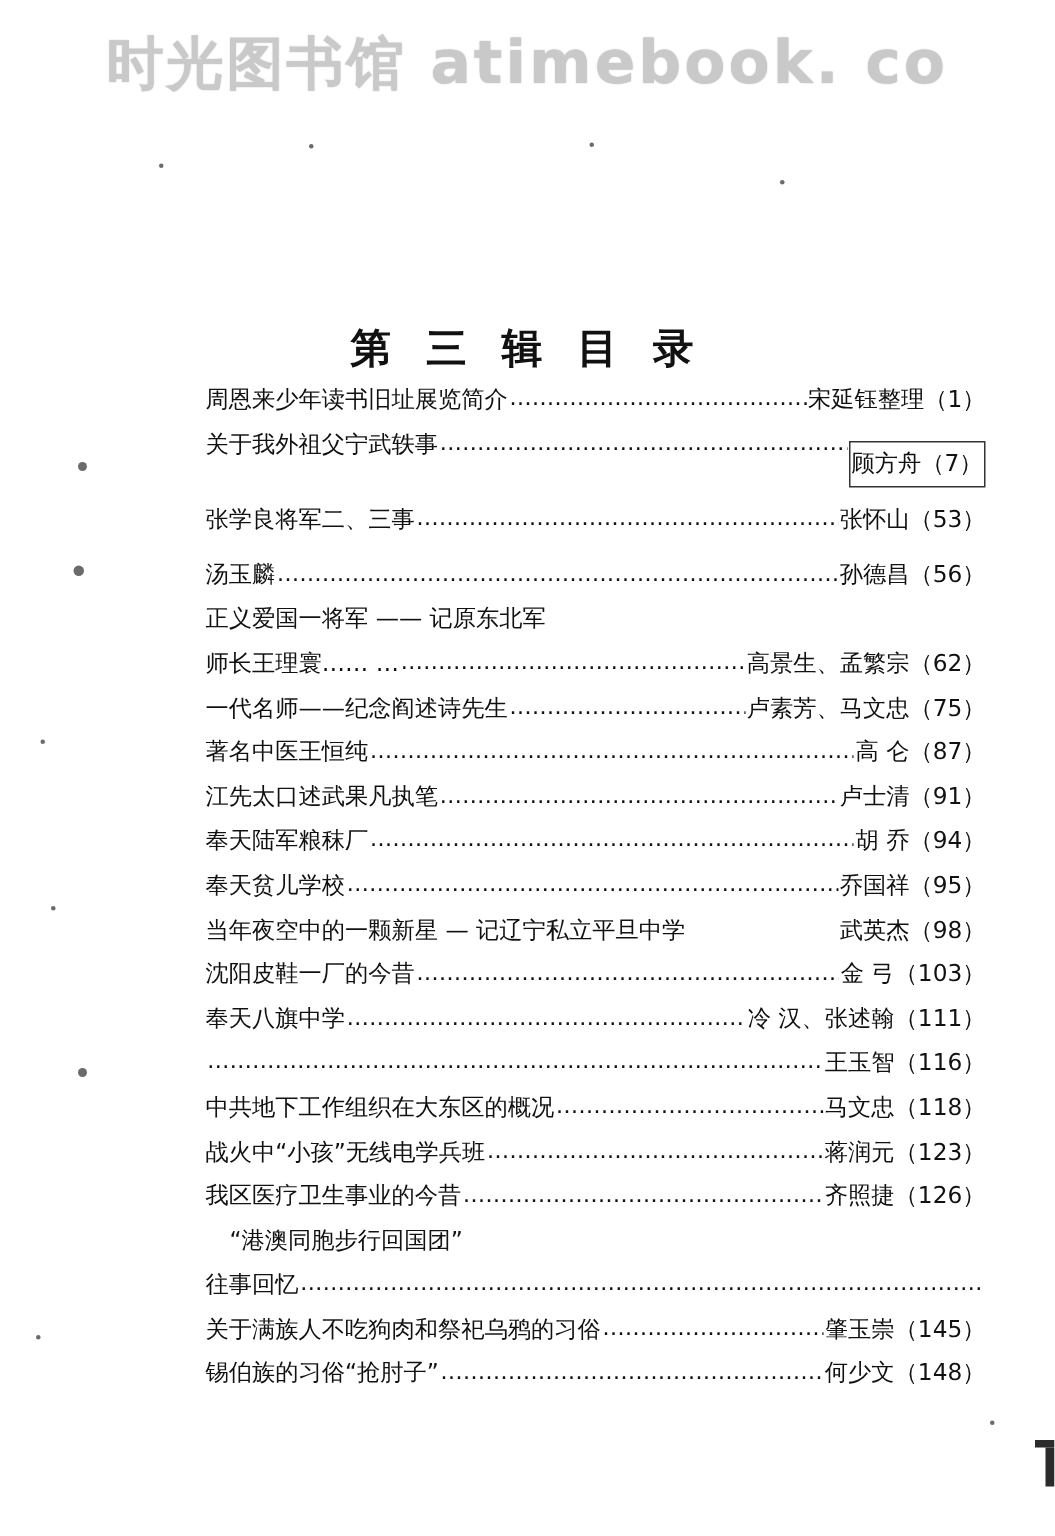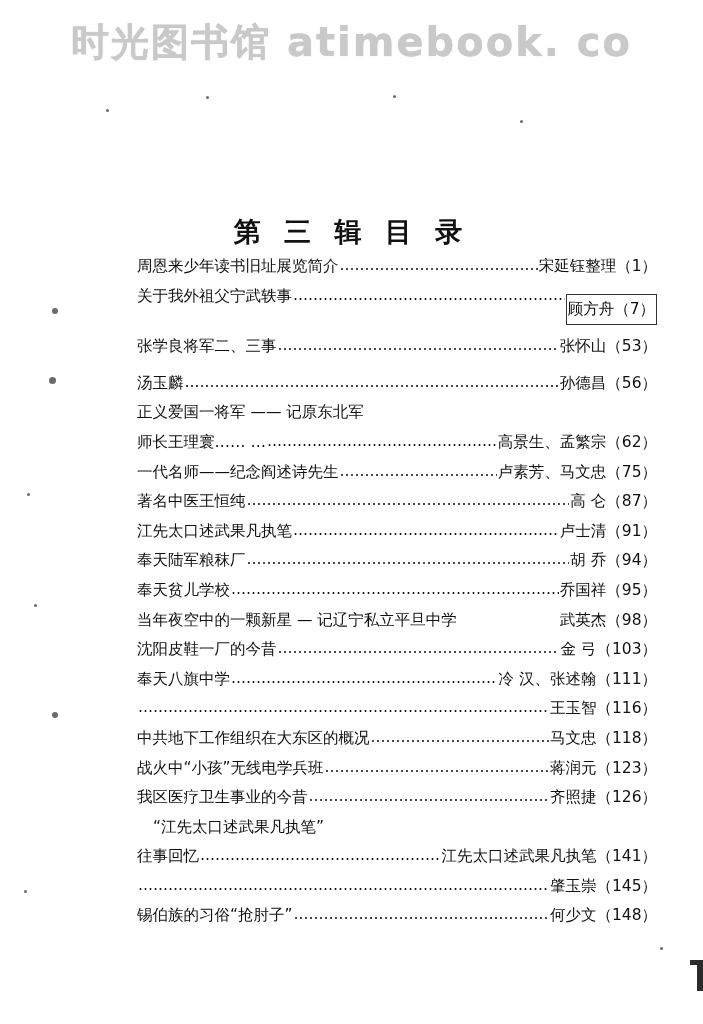--- a/index.html
+++ b/index.html
@@ -224,28 +224,28 @@
       <span class="title">战火中“小孩”无线电学兵班</span>
       <span class="leader">…………………………………………………………………………………………</span>
       <span class="author">蒋润元（123）</span>
     </div>
     <div class="entry">
       <span class="title">我区医疗卫生事业的今昔</span>
       <span class="leader">…………………………………………………………………………………………</span>
       <span class="author">齐照捷（126）</span>
     </div>
     <div class="entry no-leader indent">
-      <span class="title">“江先太口述武果凡执笔”</span>
+      <span class="title">“港澳同胞步行回国团”</span>
     </div>
     <div class="entry">
       <span class="title">往事回忆</span>
       <span class="leader">…………………………………………………………………………………………</span>
-      <span class="author">江先太口述武果凡执笔（141）</span>
-    </div>
-    <div class="entry">
+    </div>
+    <div class="entry">
+      <span class="title">关于满族人不吃狗肉和祭祀乌鸦的习俗</span>
       <span class="leader">…………………………………………………………………………………………</span>
       <span class="author">肇玉崇（145）</span>
     </div>
     <div class="entry">
       <span class="title">锡伯族的习俗“抢肘子”</span>
       <span class="leader">…………………………………………………………………………………………</span>
       <span class="author">何少文（148）</span>
     </div>
   </div>
 

